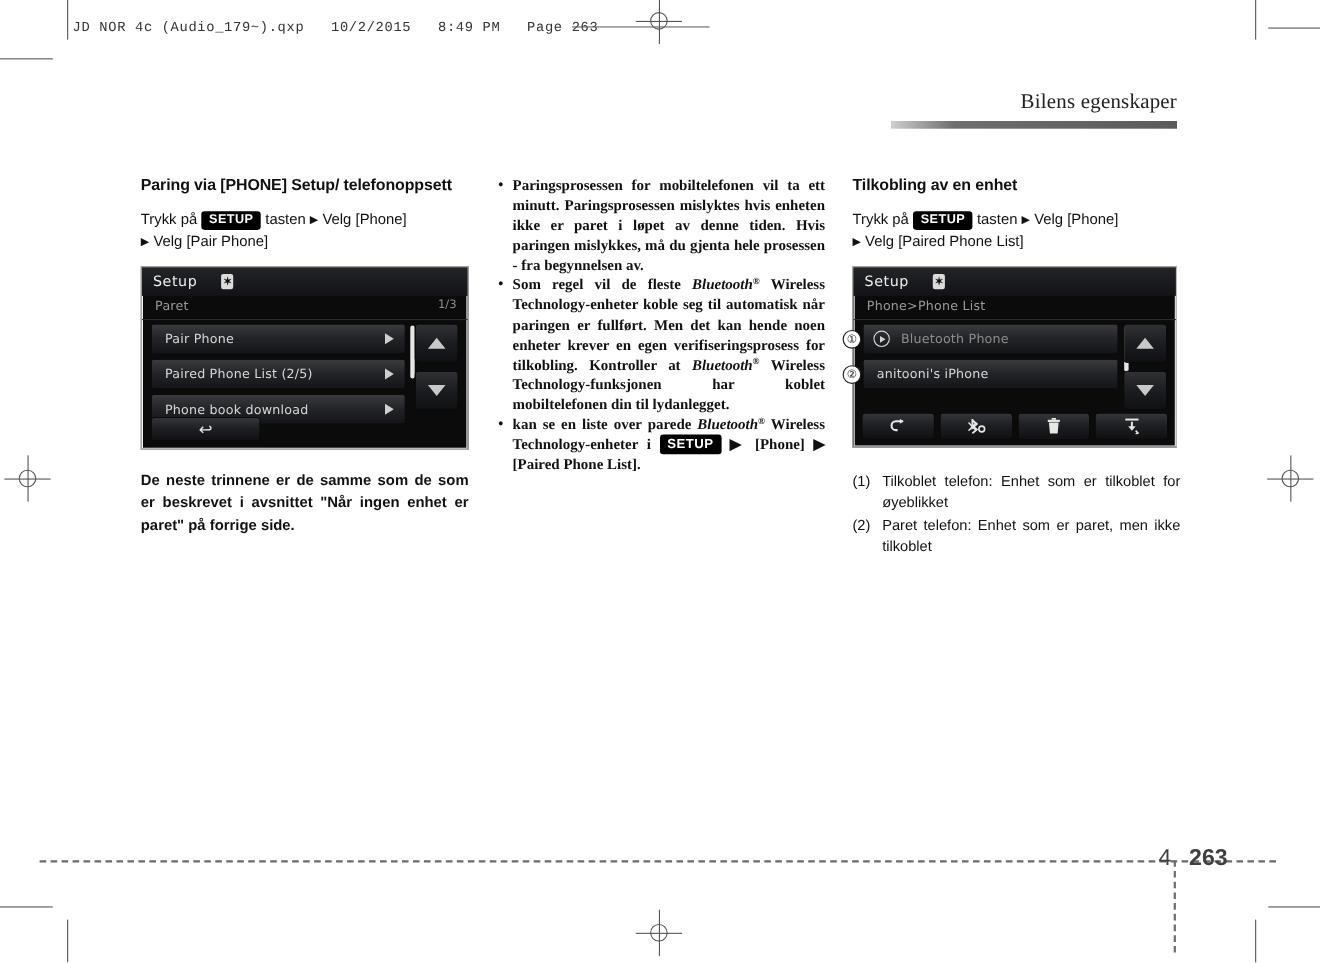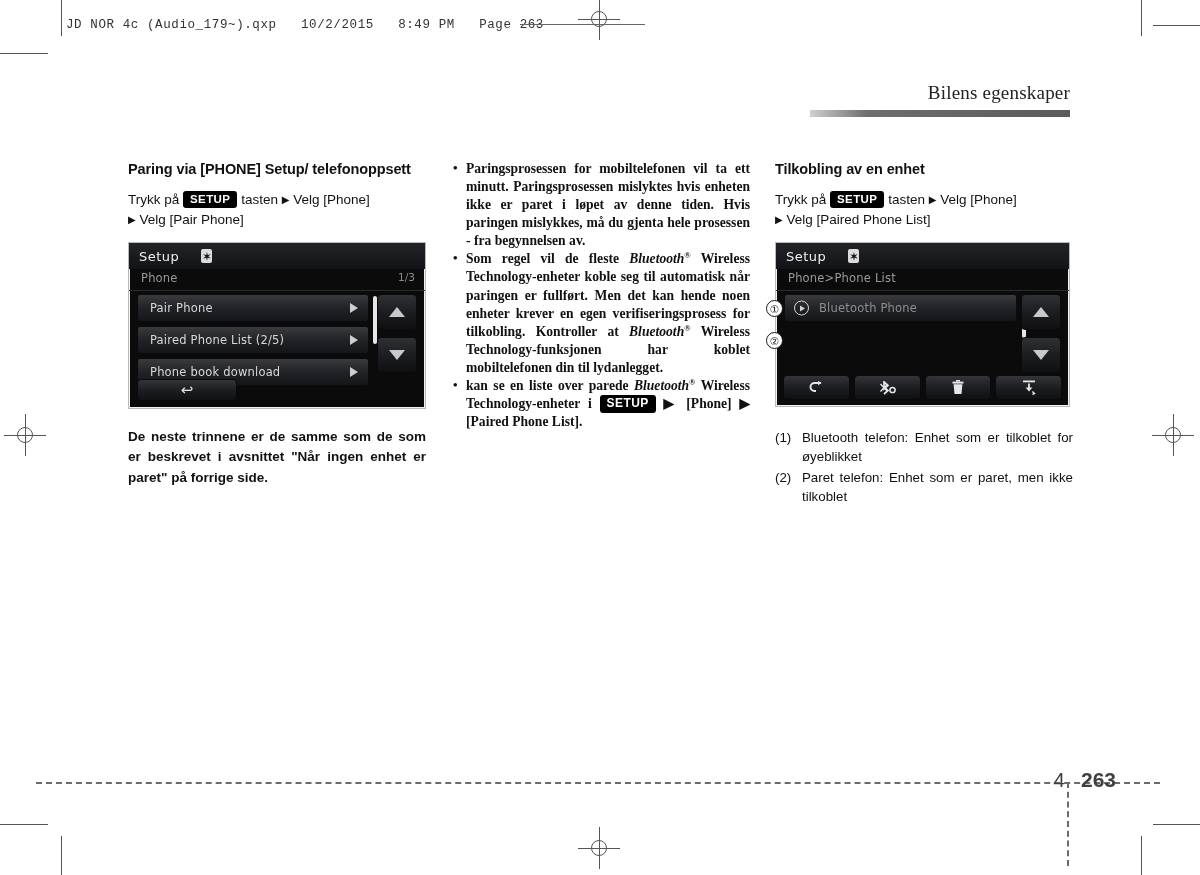--- a/index.html
+++ b/index.html
@@ -324,21 +324,21 @@
     <span>Velg [Phone]</span><br>
     <span class="tri">▶</span>
     <span>Velg [Pair Phone]</span>
   </div>
 
   <div class="device dev-a">
     <div class="dev-titlebar">
       <span class="dev-title">Setup</span>
       <span class="bt-icon">✶</span>
     </div>
-    <div class="dev-crumb">Phone</div>
+    <div class="dev-crumb">Paret</div>
     <div class="dev-page">1/3</div>
     <div class="crumb-rule"></div>
 
     <div class="scrolltrack"></div>
 
     <div class="rowlist">
       <div class="devrow">
         <span>Pair Phone</span>
         <span class="arrow"></span>
       </div>
@@ -401,20 +401,23 @@
 
     <div class="scrolltrack c"></div>
 
     <div class="rowlist wide">
       <div class="devrow dim hasicon">
         <span class="row-play">
             <i></i>
           </span>
         <span>Bluetooth Phone</span>
       </div>
+      <div class="devrow">
+        <span>anitooni's iPhone</span>
+      </div>
     </div>
 
     <div class="scrollcol">
       <div class="scrollbtn">
           <span class="up"></span>
         </div>
       <div class="scrollbtn">
           <span class="down"></span>
         </div>
     </div>
@@ -447,21 +450,21 @@
           <path d="M4.6 7.5 L8 11.5 L11.4 7.5 Z" fill="#e6e6e6"></path>
           <path d="M11.4 11.5 L13.5 13.6 L11.4 14.5" fill="none" stroke="#e6e6e6" stroke-width="1.4"></path>
         </svg>
       </div>
     </div>
   </div>
 
   <div class="legend">
     <div class="li">
       <span class="num">(1)</span>
-      <span>Bluetooth telefon: Enhet som er tilkoblet for øyeblikket</span>
+      <span>Tilkoblet telefon: Enhet som er tilkoblet for øyeblikket</span>
     </div>
     <div class="li">
       <span class="num">(2)</span>
       <span>Paret telefon: Enhet som er paret, men ikke tilkoblet</span>
     </div>
   </div>
 </div>
 
 <div class="callout" style="left:766px;top:300px;">①</div>
 <div class="callout" style="left:766px;top:332px;">②</div>

